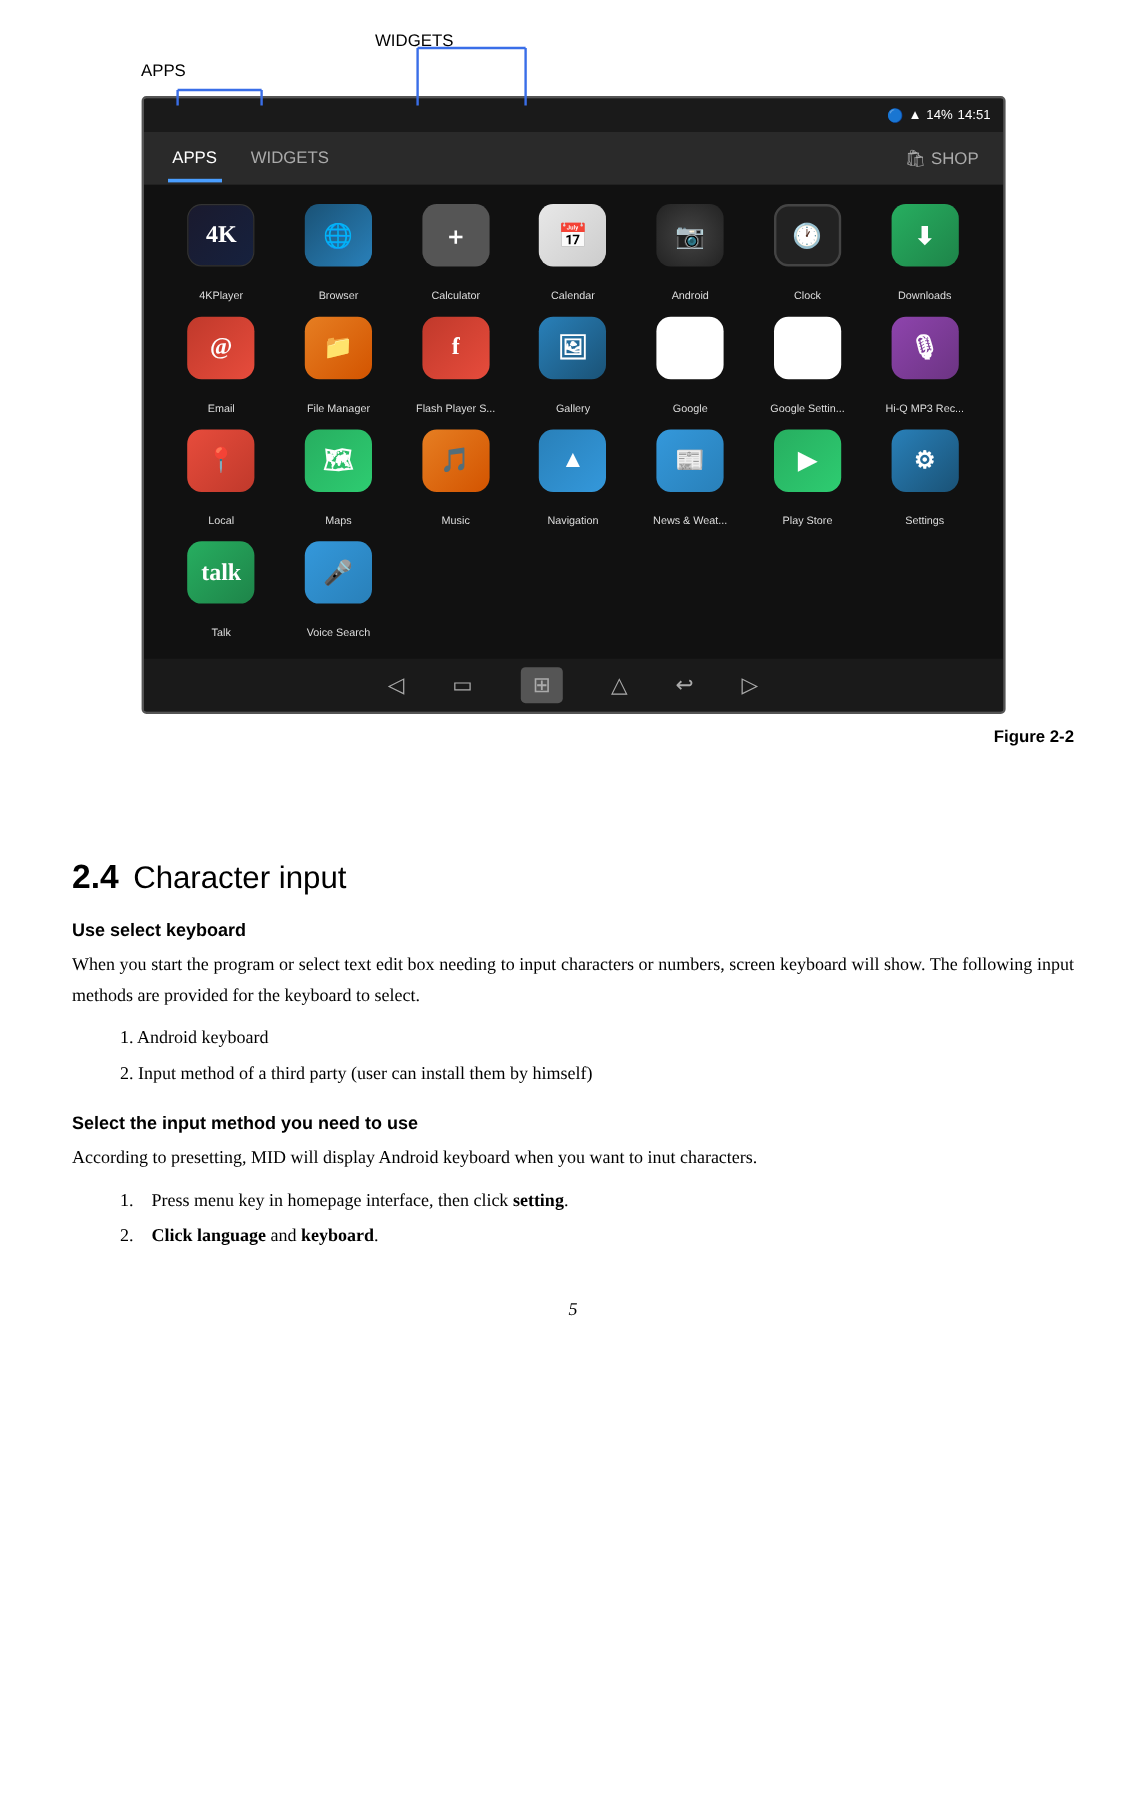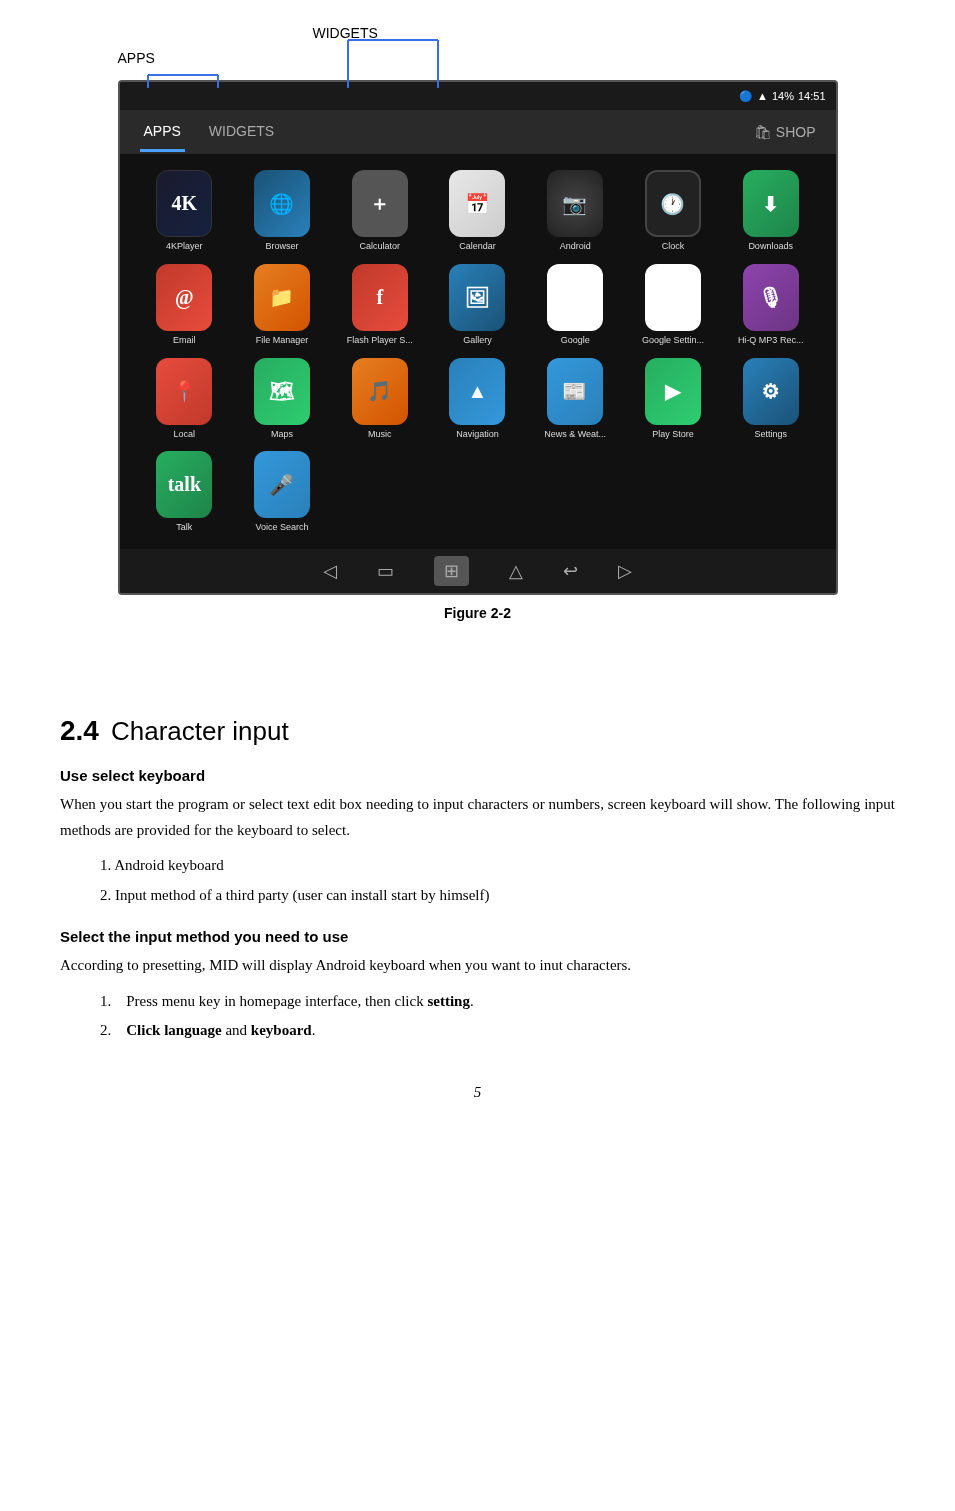--- a/index.html
+++ b/index.html
@@ -88,36 +88,37 @@
 
     .app-item {
       display: flex;
       flex-direction: column;
       align-items: center;
       gap: 4px;
       cursor: pointer;
     }
     .app-icon {
       width: 56px;
-      height: 67px;
+      height: 52px;
       border-radius: 12px;
       display: flex;
       align-items: center;
       justify-content: center;
       font-size: 20px;
       font-weight: bold;
       color: #fff;
       overflow: hidden;
     }
     .app-label {
       color: #ddd;
       font-size: 9px;
       font-family: Arial, sans-serif;
       text-align: center;
       line-height: 1.2;
+      margin-top: 15px;
     }
 
     
     .icon-4kplayer { background: linear-gradient(135deg, #1a1a2e, #16213e); border: 1px solid #333; }
     .icon-browser { background: linear-gradient(135deg, #1a5276, #2980b9); }
     .icon-calculator { background: #555; }
     .icon-calendar { background: linear-gradient(135deg, #e8e8e8, #ccc); color: #333; }
     .icon-camera { background: radial-gradient(circle, #444, #222); }
     .icon-clock { background: #222; border: 2px solid #444; }
     .icon-downloads { background: linear-gradient(135deg, #27ae60, #1e8449); }
@@ -152,21 +153,21 @@
       font-size: 18px;
     }
     .nav-btn.active {
       background: #555;
       padding: 4px 10px;
       border-radius: 4px;
     }
 
     
     .figure-caption {
-      text-align: center;
+      text-align: right;
       margin: 10px 0 30px 0;
       font-family: Arial, sans-serif;
       font-size: 14px;
       font-weight: bold;
     }
 
     
     .section-number {
       font-size: 28px;
       font-weight: bold;
@@ -379,21 +380,21 @@
 
 <div class="section-header">
   <span class="section-number">2.4</span>
   <span class="section-title">Character input</span>
 </div>
 
 <div class="subsection-title">Use select keyboard</div>
 <p class="body-text">When you start the program or select text edit box needing to input characters or numbers, screen keyboard will show. The following input methods are provided for the keyboard to select.</p>
 
 <p class="list-item">1. <span>Android keyboard</span></p>
-<p class="list-item">2. <span>Input method of a third party (user can install start by himself)</span></p>
+<p class="list-item">2. <span>Input method of a third party (user can install them by himself)</span></p>
 
 <div class="subsection-title">Select the input method you need to use</div>
 <p class="body-text">According to presetting, MID will display Android keyboard when you want to inut characters.</p>
 
 <p class="list-item">1. &nbsp;&nbsp;&nbsp;Press menu key in homepage interface, then click <strong>setting</strong>.</p>
 <p class="list-item">2. &nbsp;&nbsp;&nbsp;<strong>Click language</strong> and <strong>keyboard</strong>.</p>
 
 <div class="page-number">5</div>
 
 

